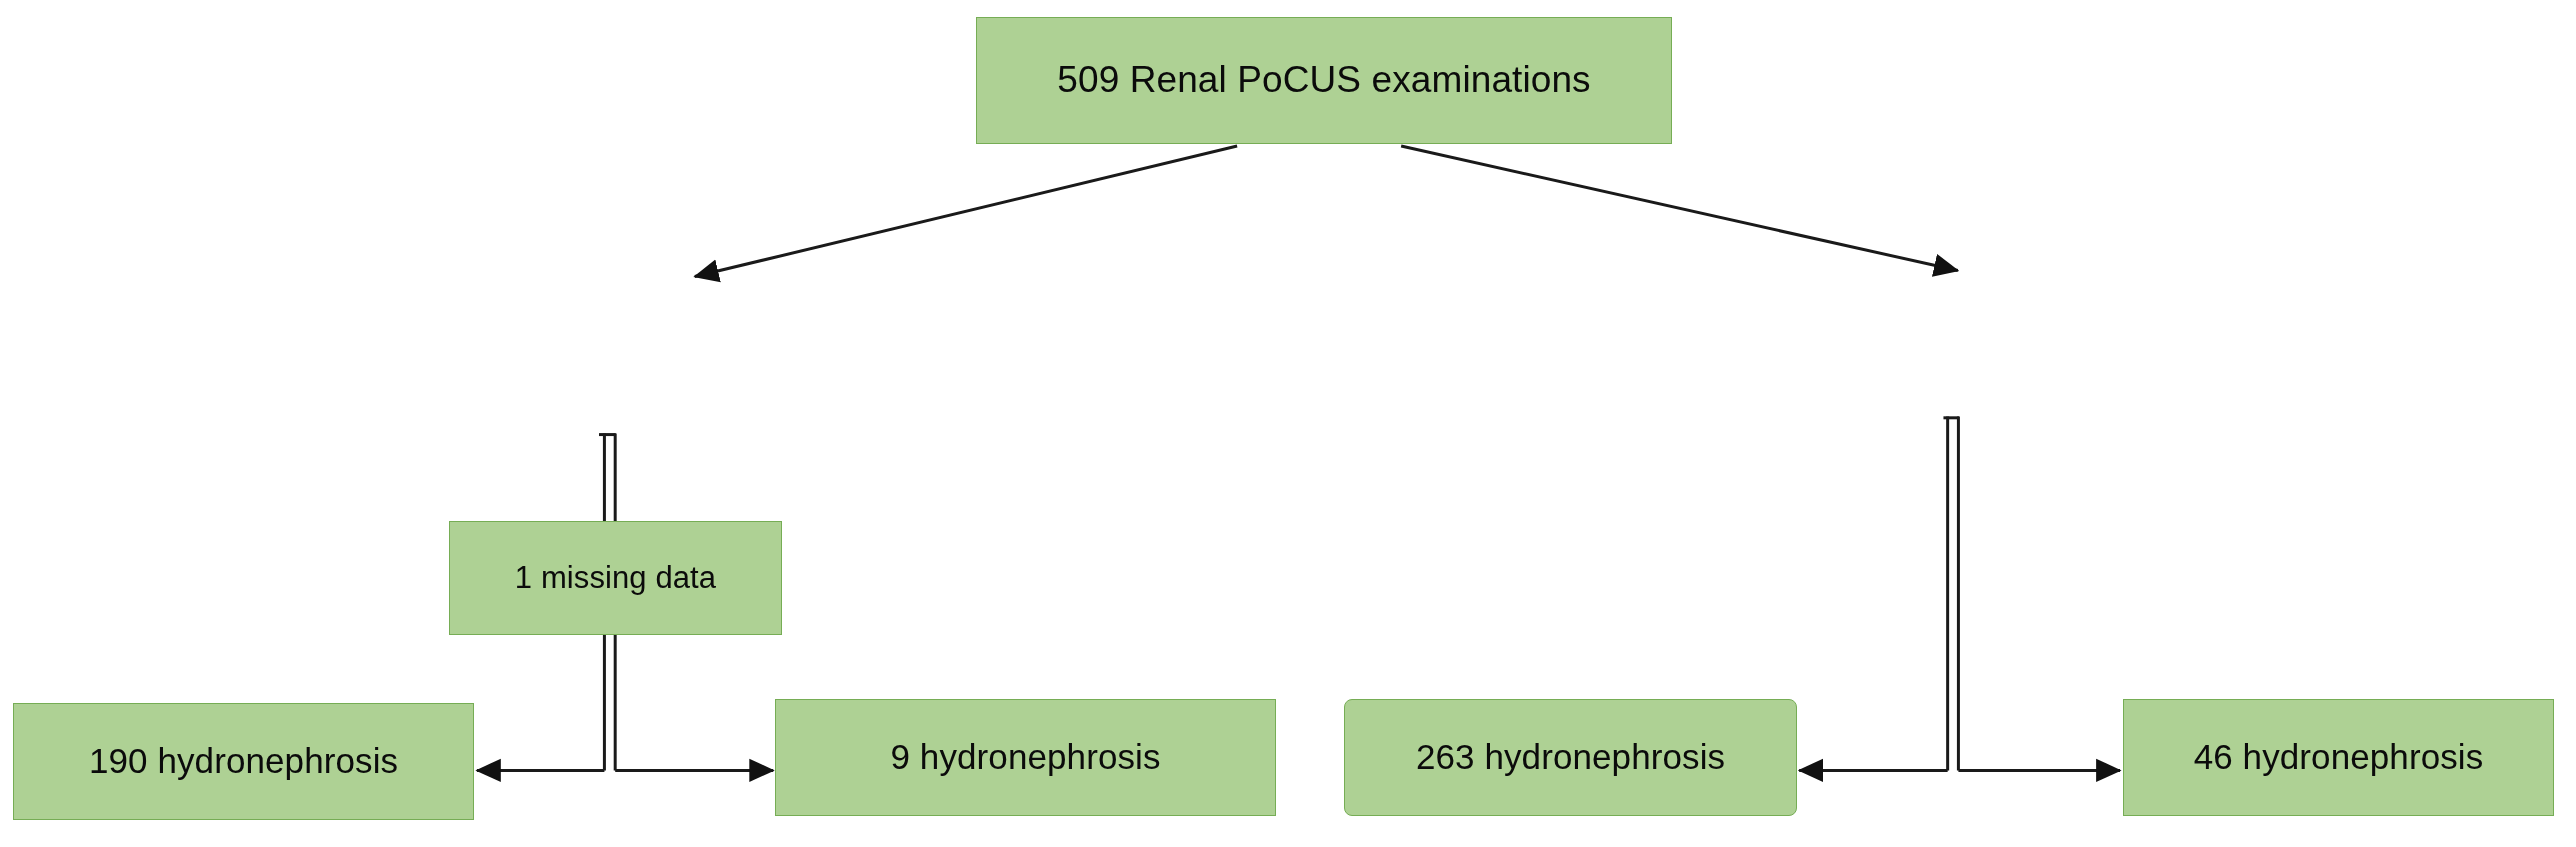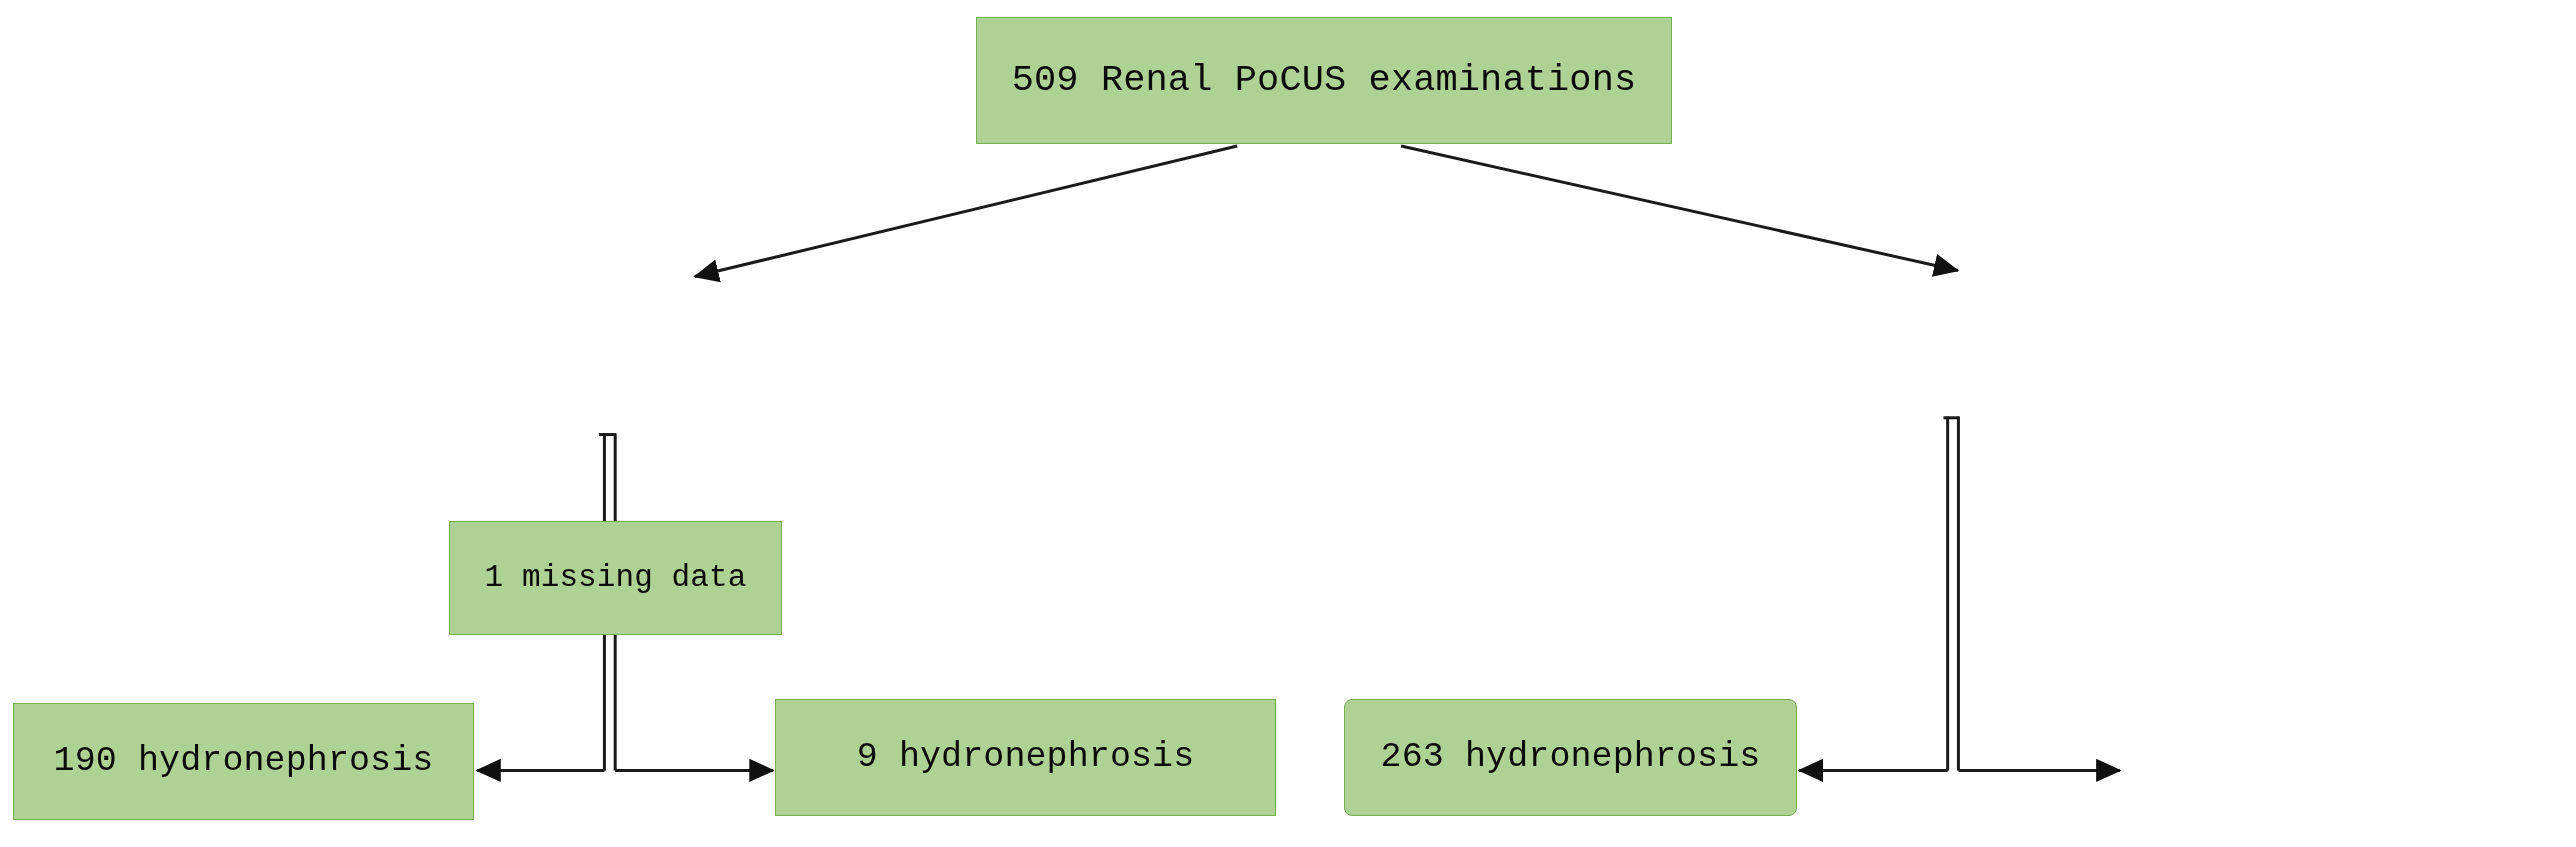--- a/index.html
+++ b/index.html
@@ -7,21 +7,21 @@
     margin: 0;
     padding: 0;
     background: #ffffff;
   }
   #canvas {
     position: relative;
     width: 2576px;
     height: 847px;
     background: #ffffff;
     overflow: hidden;
-    font-family: Liberation Mono, monospace;
+    font-family: Liberation Sans, sans-serif;
   }
   .edge-layer {
     position: absolute;
     left: 0;
     top: 0;
     width: 2576px;
     height: 847px;
     pointer-events: none;
   }
   .node {
@@ -117,15 +117,18 @@
   </div>
 
   <div class="node n-h9">
     <span class="node-label">9 hydronephrosis</span>
   </div>
 
   <div class="node n-h263">
     <span class="node-label">263 hydronephrosis</span>
   </div>
 
+  <div class="node n-h46">
+    <span class="node-label">46 hydronephrosis</span>
+  </div>
 
 </div>
 
 
 </body></html>

